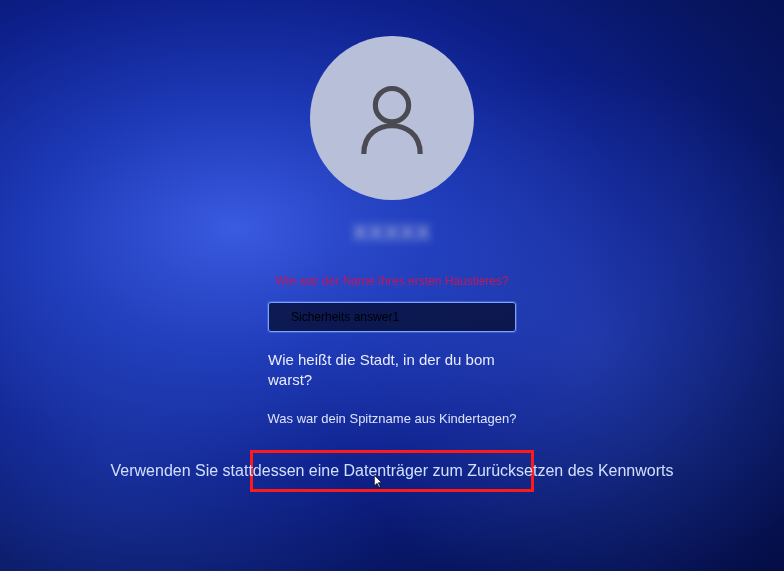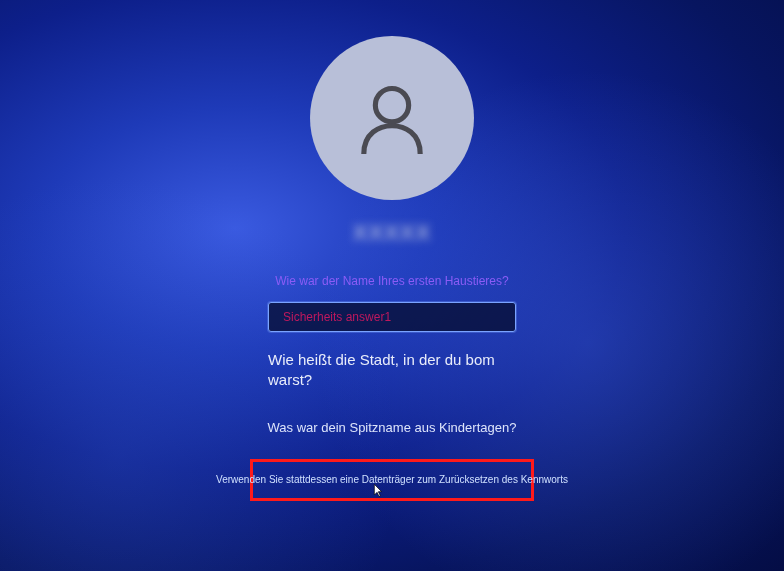--- a/index.html
+++ b/index.html
@@ -45,53 +45,53 @@
     .username {
       font-size: 22px;
       font-weight: 300;
       color: #d8dbe8;
       margin-bottom: 28px;
       filter: blur(4px);
       letter-spacing: 1px;
     }
     .question {
       font-size: 12px;
-      color: #8b5cf6;
+      color: #be185d;
       margin-bottom: 14px;
       text-align: center;
       max-width: 260px;
     }
     .question.large {
       font-size: 15px;
       color: #e8ecfa;
       text-align: left;
       width: 248px;
-      margin-bottom: 29px;
+      margin-bottom: 20px;
       line-height: 1.35;
     }
     .question.med {
       font-size: 13px;
       color: #dde4fb;
       margin-bottom: 18px;
       text-align: center;
     }
     .input-wrap {
       position: relative;
       width: 248px;
       margin-bottom: 18px;
     }
     input[type="password"], input[type="text"] {
       width: 100%;
       height: 30px;
       background: rgba(10, 20, 60, 0.55);
       border: 1px solid rgba(140, 160, 220, 0.45);
       border-radius: 3px;
-      color: #be185d;
+      color: #000000;
       font-size: 12px;
-      padding: 0 14px;
+      padding: 0 22px;
       outline: none;
     }
     input.focused {
       background: rgba(5, 12, 45, 0.75);
       border: 1px solid #7aa3ff;
       box-shadow: 0 0 0 1px rgba(122,163,255,0.3);
     }
     input::placeholder { color: #9aa5c8; }
     .submit-arrow {
       position: absolute;
@@ -110,21 +110,21 @@
       position: relative;
       width: 284px;
       height: 42px;
       border: 3px solid #ff1a1a;
       display: flex;
       align-items: center;
       justify-content: center;
       margin-top: 6px;
     }
     .reset-link {
-      font-size: 10px;
+      font-size: 16px;
       color: #cfe0ff;
       white-space: nowrap;
       cursor: pointer;
     }
     .cursor-icon {
       position: absolute;
       left: 116px;
       top: 20px;
       color: #fff;
       pointer-events: none;

